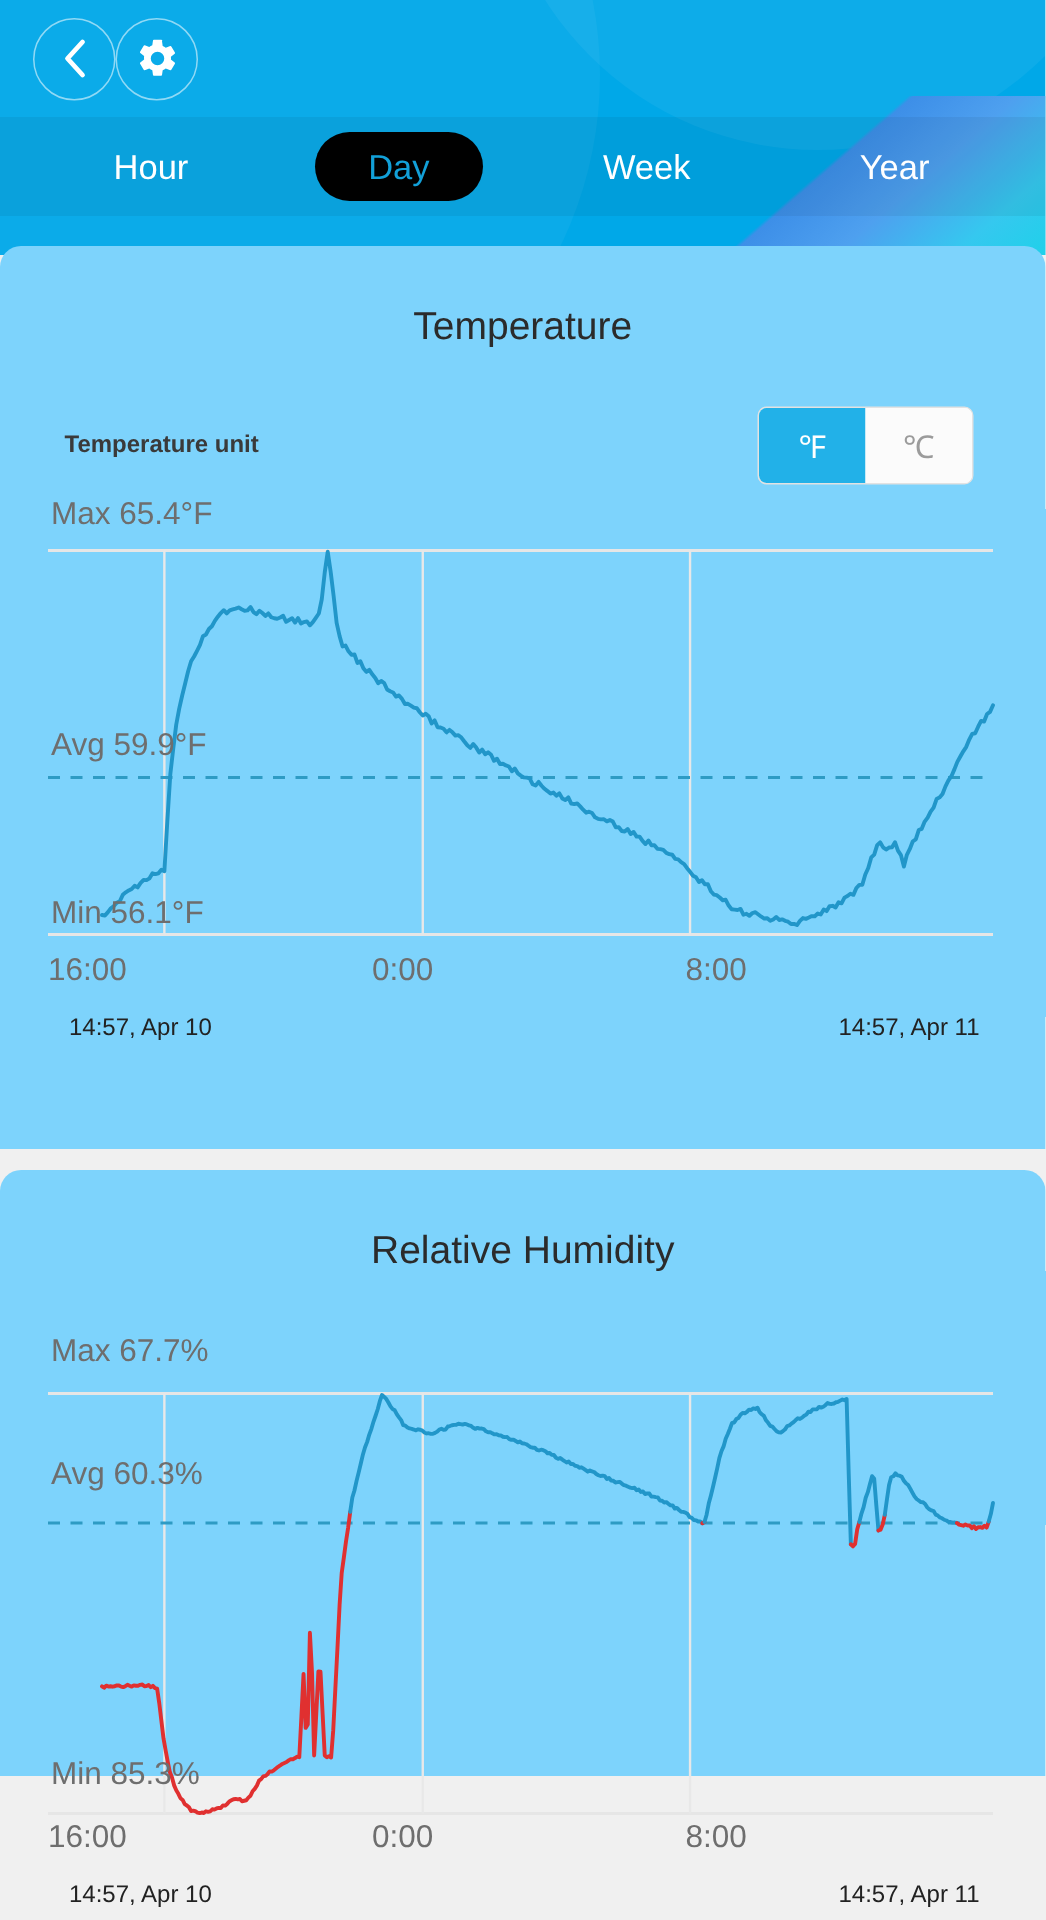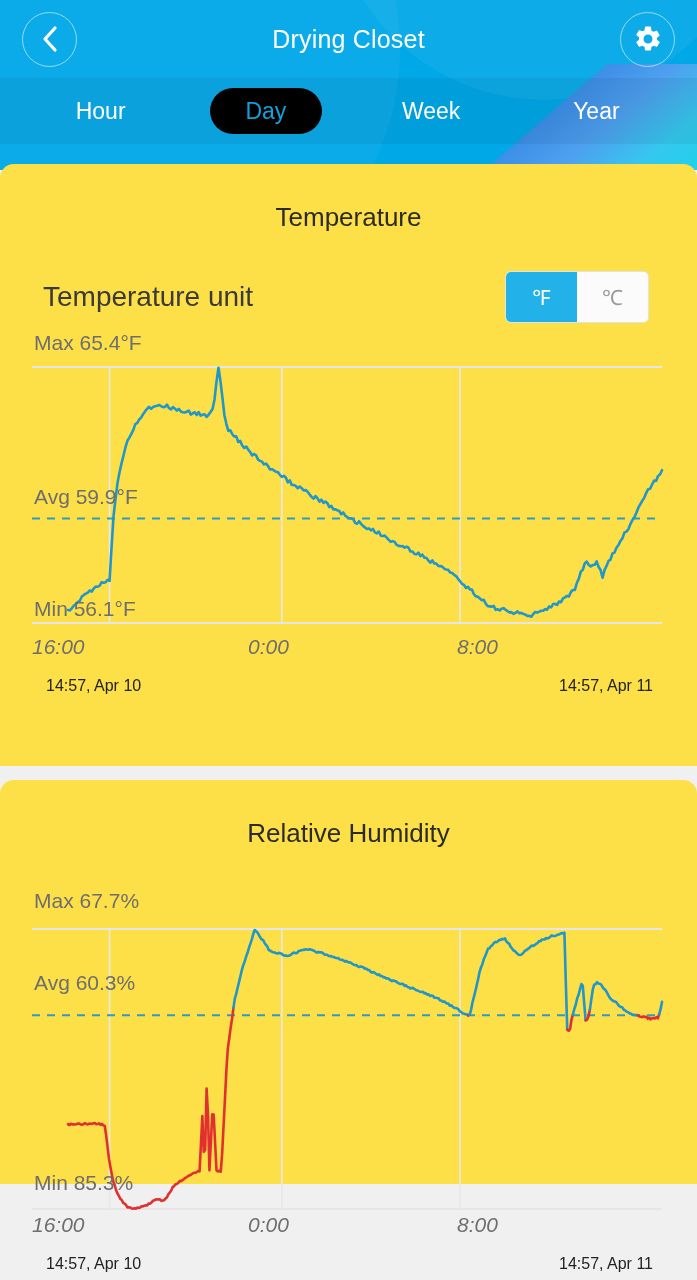--- a/index.html
+++ b/index.html
@@ -66,60 +66,60 @@
   }
   .tab.active {
     background: #000000; color: #12a0d8;
     border-radius: 24px;
     max-width: 112px; margin: 0 auto;
   }
   .tabwrap { flex: 1 1 0; display: flex; justify-content: center; }
 
   
   .card {
-    background: #fde047;
+    background: #7dd3fc;
     border-radius: 14px;
     position: relative;
   }
   #card-temp { margin-top: -6px; padding: 0 0 22px 0; height: 602px; border-radius: 14px 14px 0 0;}
   #gap { height: 14px; background: #f0f0f0; }
   #card-hum { height: 404px; border-radius: 14px 14px 0 0; }
 
   .card-title {
     text-align: center;
     font-size: 26px; color: #2b2b2b; font-weight: 400;
     padding-top: 38px;
   }
 
   .unit-row {
     display: flex; align-items: center; justify-content: space-between;
     padding: 38px 48px 0 43px;
   }
-  .unit-label { font-size: 28px; color: #3a3a3a; }
+  .unit-label { font-size: 16px; color: #3a3a3a; font-weight: bold; }
   .seg {
     display: flex; border: 1px solid #e2e2e2; border-radius: 6px;
     overflow: hidden; background: #fff;
   }
   .seg-item {
     width: 71px; height: 50px;
     display: flex; align-items: center; justify-content: center;
     font-size: 21px; color: #9b9b9b; background: #fbfbfb;
   }
   .seg-item.on { background: #22b1e8; color: #ffffff; }
 
   
   .chart-block { position: relative; text-align: center; }
   .chart-svg { display: block; }
   .stat {
     position: absolute;
     font-size: 21px; color: #6e6e6e;
     white-space: nowrap;
   }
   .axis-row {
-    position: relative; height: 34px; font-style: italic;
+    position: relative; height: 34px;
   }
   .axis-lbl {
     position: absolute; top: 0;
     font-size: 21px; color: #6e6e6e;
   }
   .range-row {
     display: flex; justify-content: space-between;
     padding: 8px 44px 0 46px;
     font-size: 16px; color: #222;
   }
@@ -133,21 +133,20 @@
     <div class="hdr-deco-a"></div>
     <div class="hdr-deco-b"></div>
     <div class="hdr-deco-c"></div>
 
     <div class="topbar">
       <div class="circ-btn">
         <svg width="20" height="30" viewBox="0 0 20 30">
           <polyline points="15,4 5,15 15,26" fill="none" stroke="#ffffff" stroke-width="3.2" stroke-linecap="round" stroke-linejoin="round"></polyline>
         </svg>
       </div>
-      <div class="title">Drying Closet</div>
       <div class="circ-btn">
         <svg width="30" height="30" viewBox="0 0 24 24">
           <path fill="#ffffff" d="M19.14 12.94a7.07 7.07 0 0 0 .05-.94 7.07 7.07 0 0 0-.05-.94l2.03-1.58a.49.49 0 0 0 .12-.62l-1.92-3.32a.49.49 0 0 0-.59-.22l-2.39.96a7.03 7.03 0 0 0-1.62-.94l-.36-2.54A.48.48 0 0 0 13.93 2h-3.86a.48.48 0 0 0-.48.4l-.36 2.54c-.59.24-1.13.56-1.62.94l-2.39-.96a.49.49 0 0 0-.59.22L2.71 8.46a.49.49 0 0 0 .12.62l2.03 1.58a7.07 7.07 0 0 0 0 1.88l-2.03 1.58a.49.49 0 0 0-.12.62l1.92 3.32c.12.22.37.3.59.22l2.39-.96c.5.38 1.03.7 1.62.94l.36 2.54c.04.24.24.4.48.4h3.86c.24 0 .44-.16.48-.4l.36-2.54c.59-.24 1.12-.56 1.62-.94l2.39.96c.22.08.47 0 .59-.22l1.92-3.32a.49.49 0 0 0-.12-.62l-2.03-1.58zM12 15.6A3.6 3.6 0 1 1 15.6 12 3.6 3.6 0 0 1 12 15.6z"></path>
         </svg>
       </div>
     </div>
 
     <div class="tabbar">
       <div class="tabwrap">
           <div class="tab">Hour</div>

